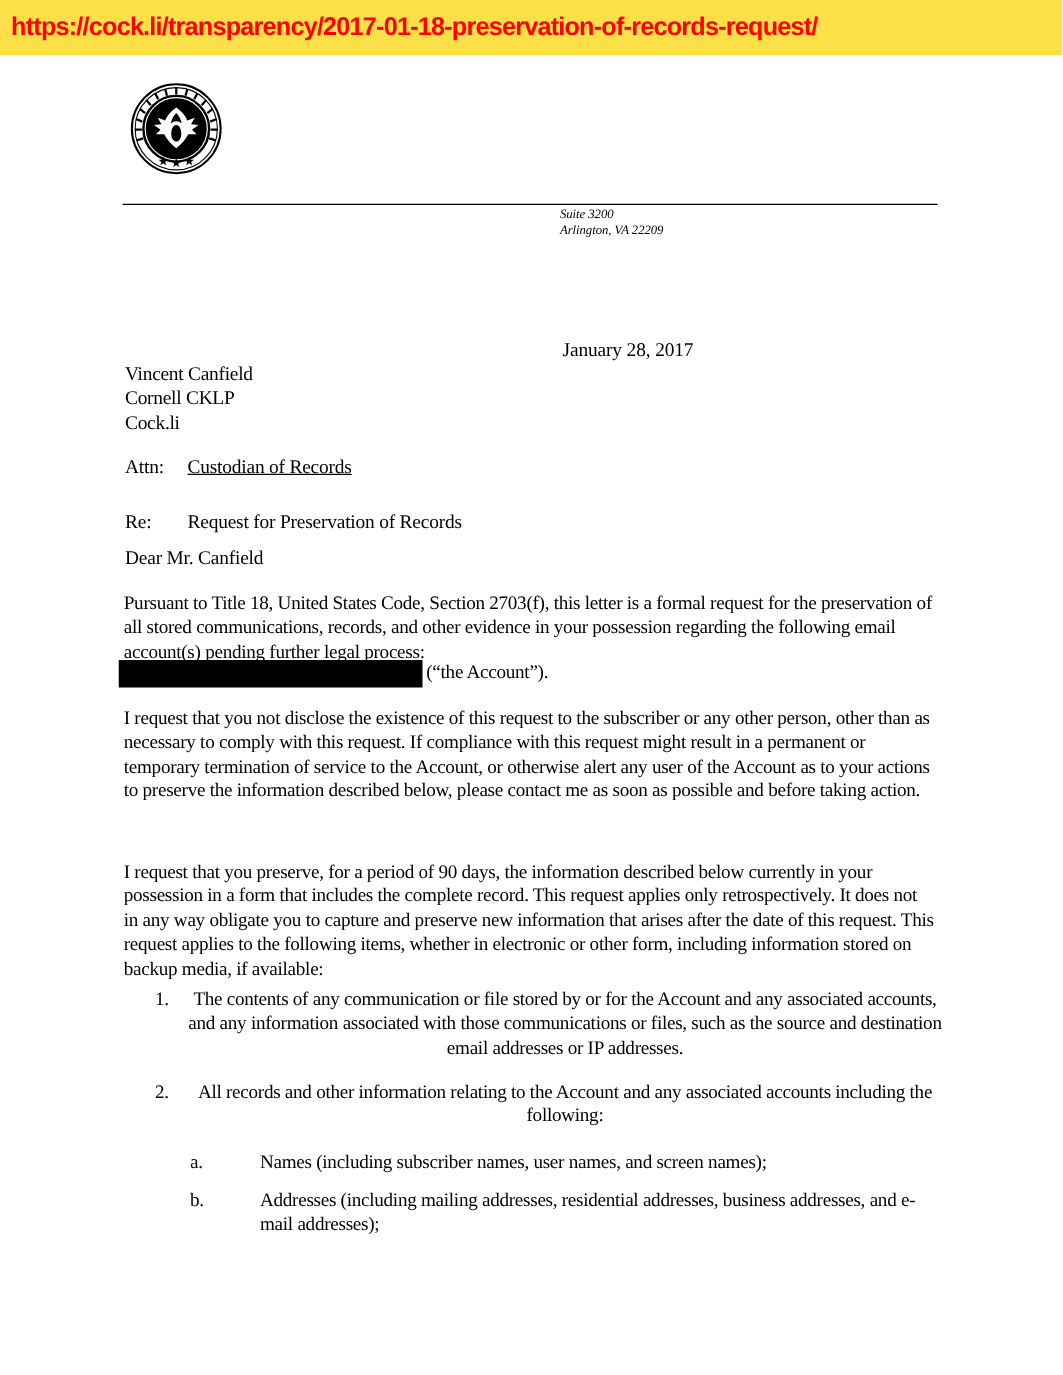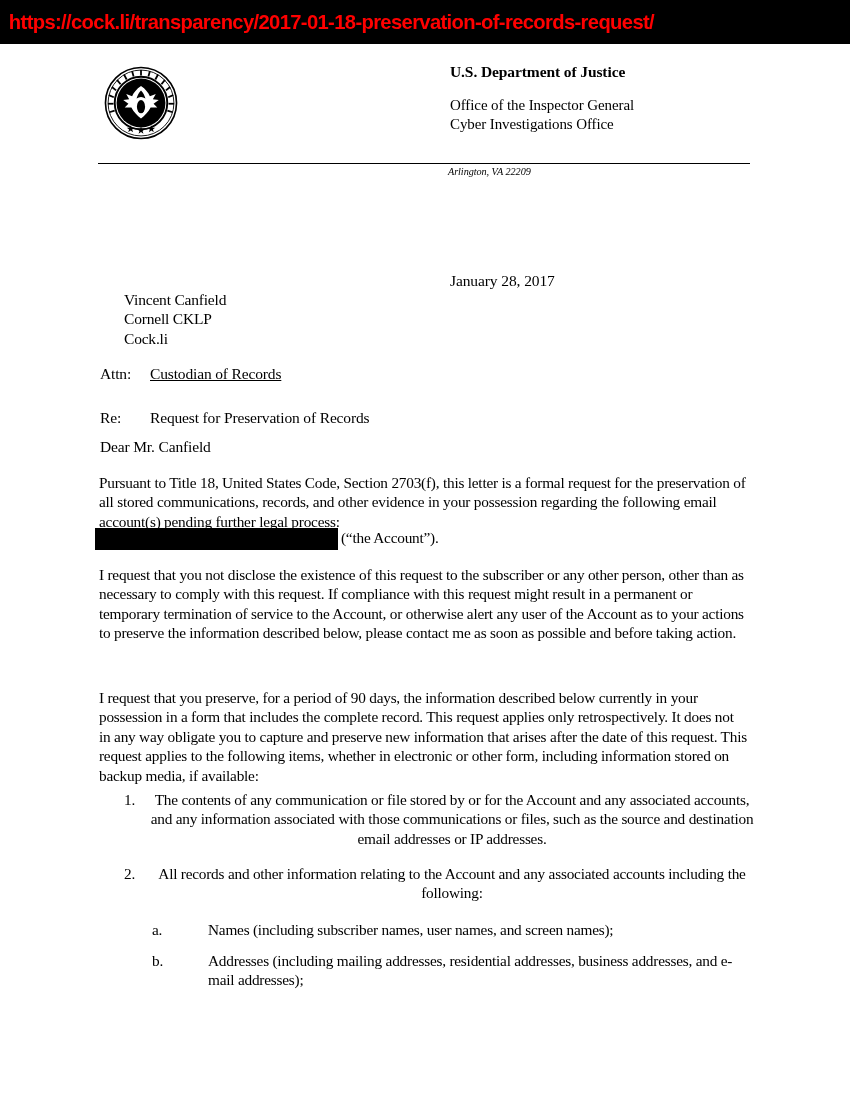--- a/index.html
+++ b/index.html
@@ -18,21 +18,21 @@
 
   
   #url-banner {
     position: absolute;
     top: 0;
     left: 0;
     width: 850px;
     height: 44px;
     display: flex;
     align-items: center;
-    background: #000000;
+    background: #fde047;
   }
   #url-banner .url-text {
     font-family: "Liberation Sans", "DejaVu Sans", sans-serif;
     font-weight: bold;
     font-size: 20.5px;
     letter-spacing: -0.65px;
     color: #ff0000;
     white-space: nowrap;
     padding-left: 9px;
     transform: scaleX(0.985);
@@ -116,21 +116,20 @@
     text-align: center;
   }
 
   #recipient-block {
     position: absolute;
     left: 100px;
     top: 246px;
     font-size: 15.5px;
     line-height: 19.4px;
     letter-spacing: -0.2px;
-    margin-left: 24px;
   }
 
   .kv-line {
     position: absolute;
     left: 100px;
     font-size: 15.5px;
     letter-spacing: -0.15px;
     white-space: nowrap;
   }
   .kv-line .kv-key { display: inline-block; width: 50px; }
@@ -274,32 +273,26 @@
         </g>
 
         <g fill="#000000">
           <polygon points="36,80 37.4,83.6 41.2,83.6 38.1,85.9 39.3,89.5 36,87.3 32.7,89.5 33.9,85.9 30.8,83.6 34.6,83.6"></polygon>
           <polygon points="50,82 51.4,85.6 55.2,85.6 52.1,87.9 53.3,91.5 50,89.3 46.7,91.5 47.9,87.9 44.8,85.6 48.6,85.6"></polygon>
           <polygon points="64,80 65.4,83.6 69.2,83.6 66.1,85.9 67.3,89.5 64,87.3 60.7,89.5 61.9,85.9 58.8,83.6 62.6,83.6"></polygon>
         </g>
       </svg>
     </div>
 
-    <div id="agency-block">
-      <div class="dept-name">U.S. Department of Justice</div>
-      <div class="office-lines">
-        <div>Office of the Inspector General</div>
-        <div>Cyber Investigations Office</div>
-      </div>
-    </div>
   </div>
 
   <div id="header-rule"></div>
 
   <div id="address-block">
+    <div>Suite 3200</div>
     <div>Arlington, VA 22209</div>
   </div>
 
   <div id="date-line">January 28, 2017</div>
 
   <div id="recipient-block">
     <div>Vincent Canfield</div>
     <div>Cornell CKLP</div>
     <div>Cock.li</div>
   </div>

